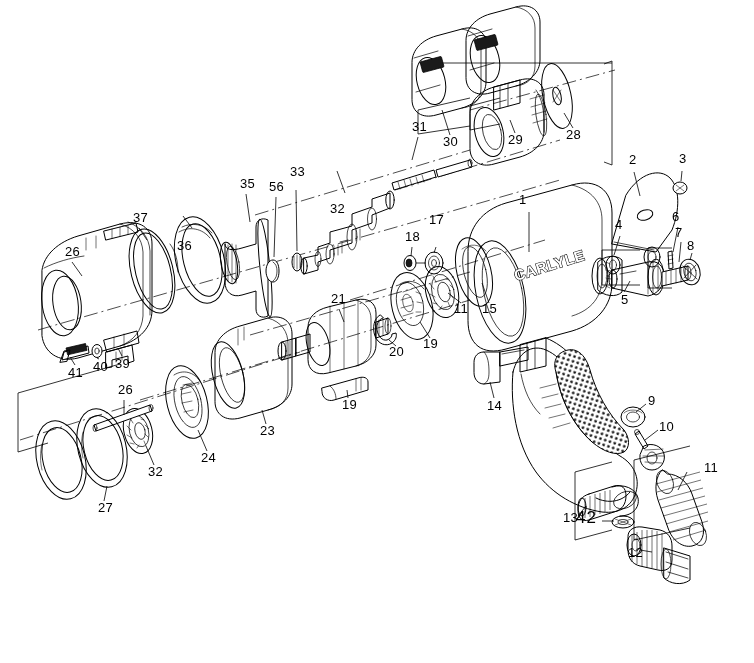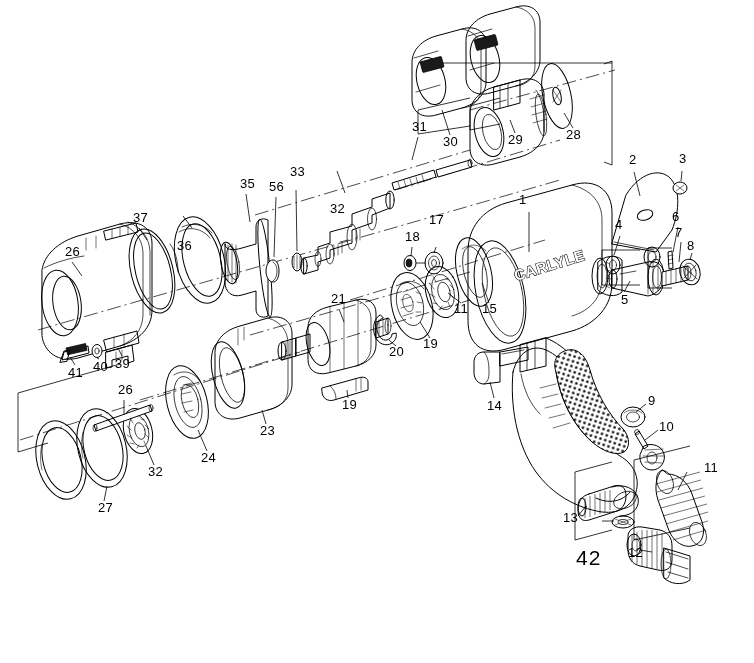--- a/index.html
+++ b/index.html
@@ -12,21 +12,21 @@
   svg#diagram-svg{position:absolute;top:0;left:0;width:754px;height:663px;display:block;}
   .callout-label{
     position:absolute;
     font-family:"Liberation Sans", sans-serif;
     font-size:13px;
     color:#000;
     line-height:1;
     white-space:nowrap;
     letter-spacing:0.2px;
   }
-  .callout-label.big{font-size:21px;letter-spacing:1px;margin-top:38px;}
+  .callout-label.big{font-size:17px;letter-spacing:1px;}
   .part{fill:none;stroke:#000;stroke-width:1;stroke-linejoin:round;stroke-linecap:round;}
   .part-fill-white{fill:#ffffff;stroke:#000;stroke-width:1;stroke-linejoin:round;}
   .thin{stroke-width:0.7;}
   .vthin{stroke-width:0.55;}
   .leader{stroke:#000;stroke-width:0.8;fill:none;}
   .centerline{stroke:#000;stroke-width:0.7;fill:none;stroke-dasharray:14 4 2 4;}
   .bracket{stroke:#000;stroke-width:0.8;fill:none;}
   .hatch-dark{fill:#1a1a1a;stroke:#000;stroke-width:0.7;}
   .grip{fill:url(#gripdots);stroke:#000;stroke-width:1;}
   .knurl{stroke:#000;stroke-width:0.55;fill:none;}

